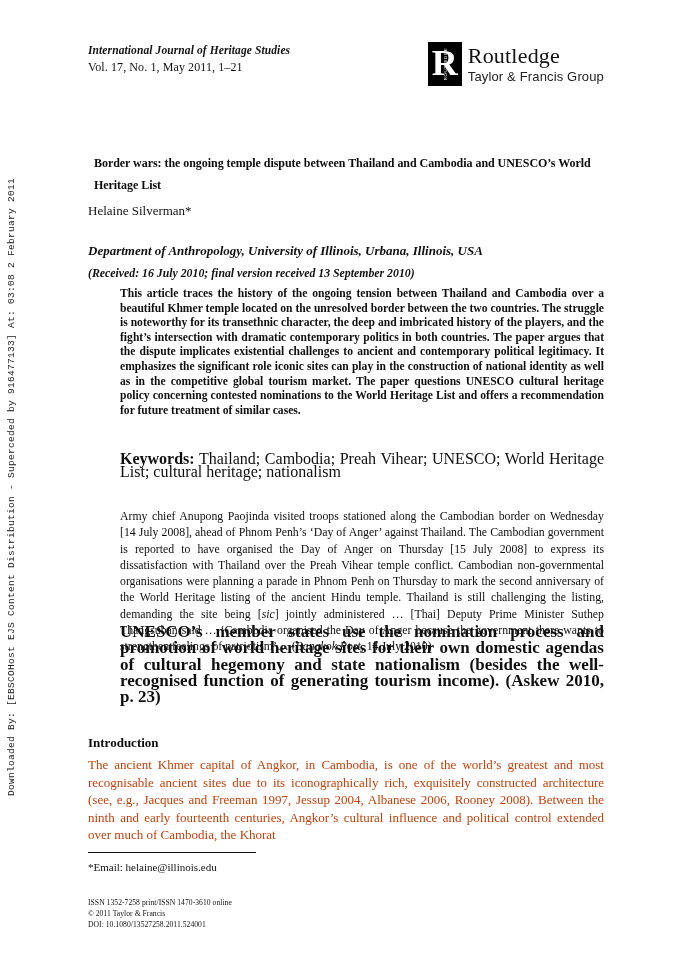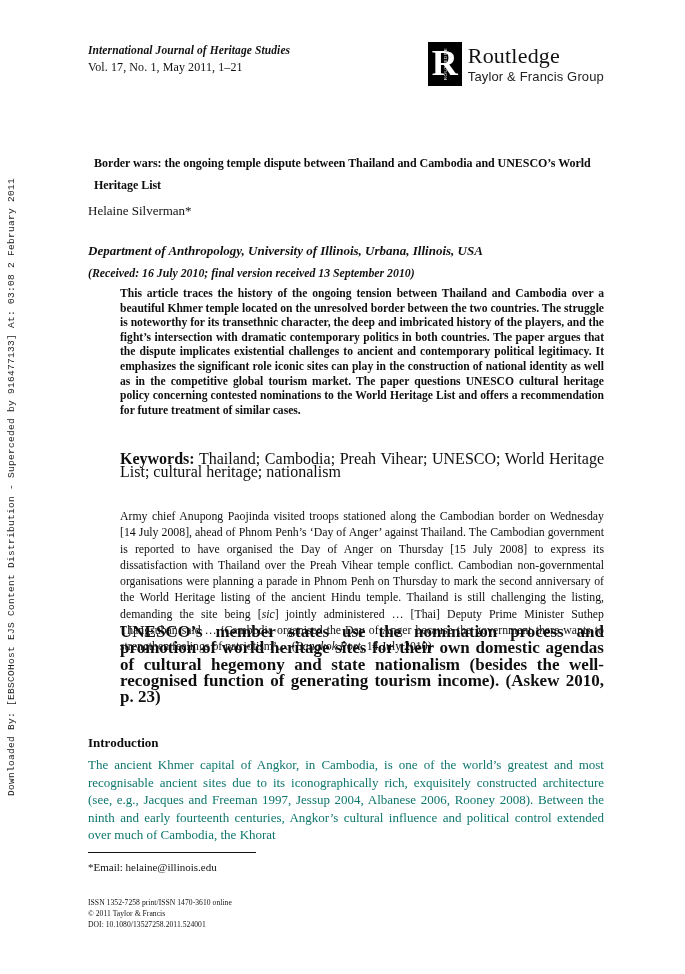--- a/index.html
+++ b/index.html
@@ -223,21 +223,21 @@
     color: #0d0d0d;
   }
   .body-text {
     position: absolute;
     top: 756px;
     left: 0;
     width: 516px;
     font-size: 13px;
     line-height: 17.6px;
     text-align: justify;
-    color: #0f766e;
+    color: #c2410c;
   }
 
   
   .footnote-rule {
     position: absolute;
     top: 852px;
     left: 0;
     width: 168px;
     height: 1px;
     background: #111;

